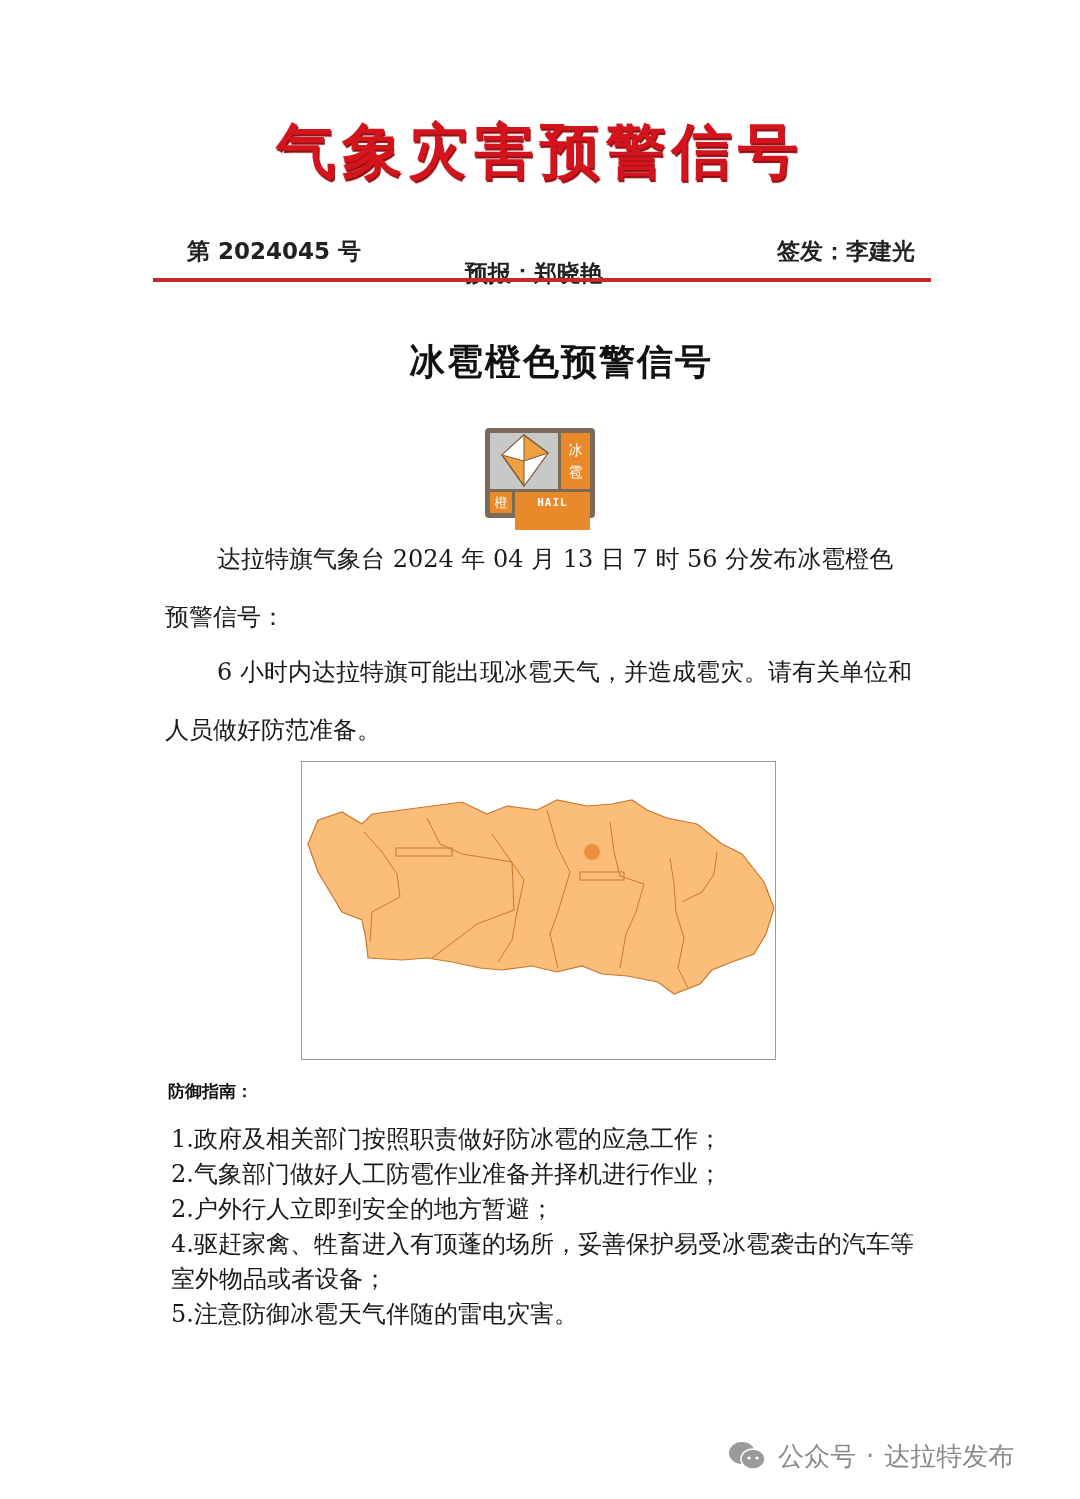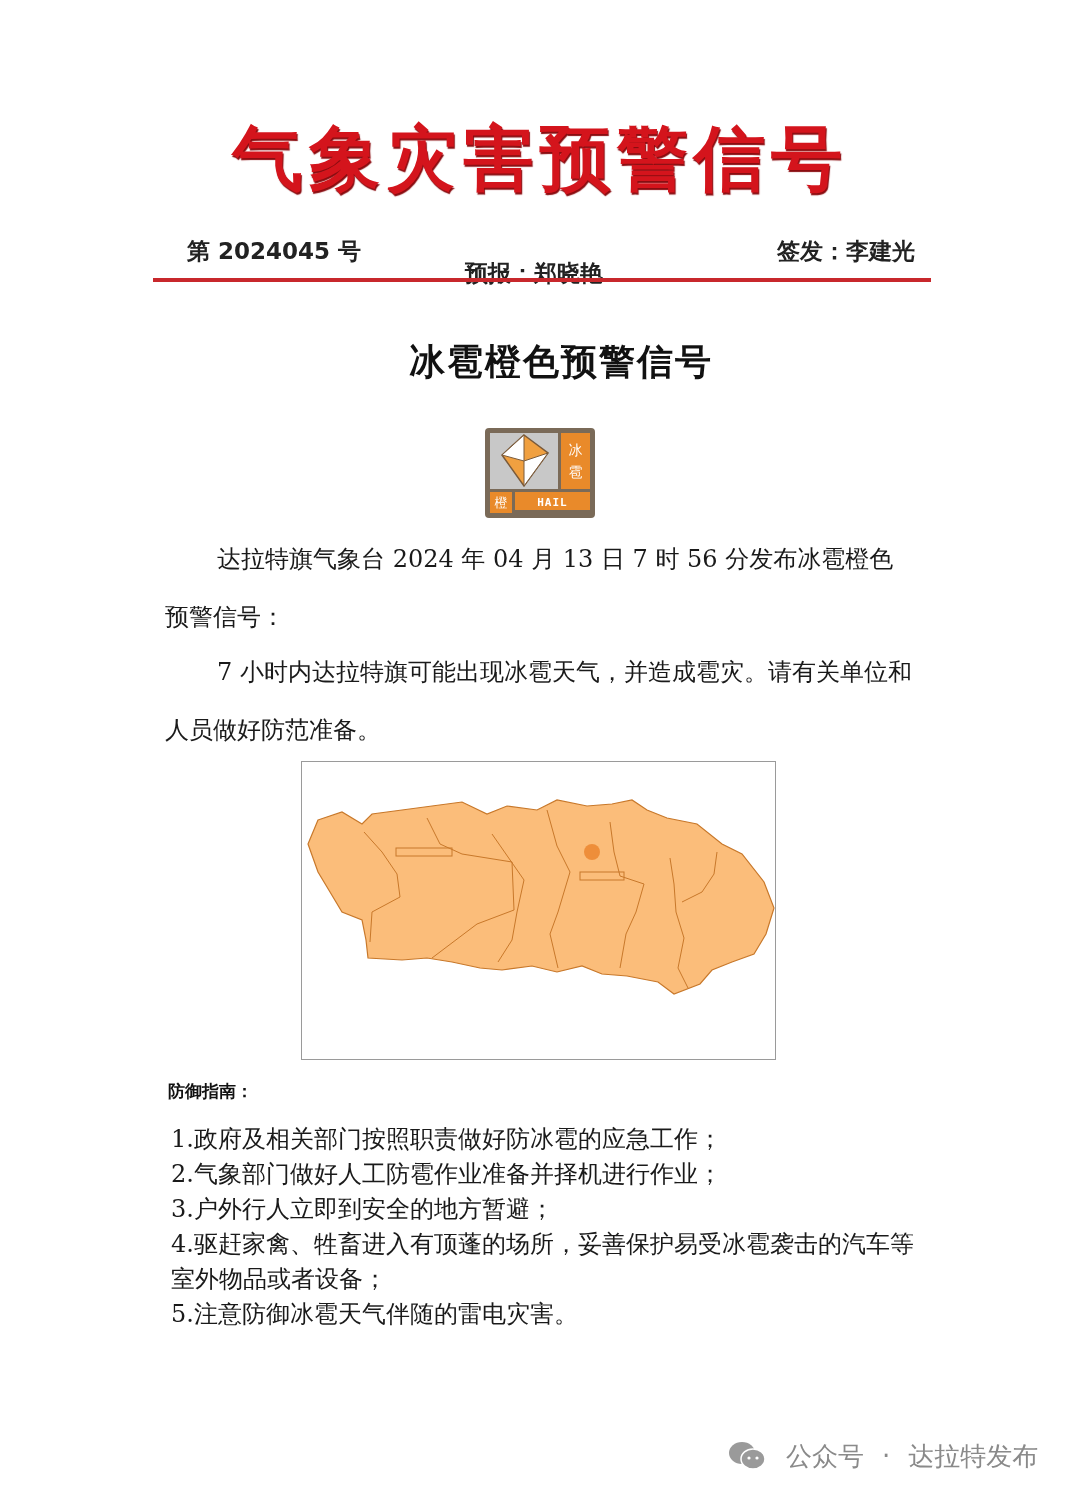--- a/index.html
+++ b/index.html
@@ -1,49 +1,49 @@
 <!DOCTYPE html>
 <html><head>
 <meta charset="utf-8">
 <style>
   html, body { margin:0; padding:0; background:#ffffff; }
   body { width:1080px; height:1499px; position:relative; overflow:hidden;
          font-family:"DejaVu Serif","Liberation Serif",serif; color:#1a1a1a; }
   .main-title { position:absolute; top:112px; left:0; width:1080px; text-align:center;
-         font-family:"DejaVu Sans","Liberation Sans",sans-serif; font-size:71px; font-weight:bold;
+         font-family:"DejaVu Sans","Liberation Sans",sans-serif; font-size:60px; font-weight:bold;
          color:#d4141c; letter-spacing:6px; text-shadow:1px 2px 1px #8a0c10; }
   .meta-row { position:absolute; top:236px; left:163px; width:752px; height:34px;
          font-family:"DejaVu Sans","Liberation Sans",sans-serif; font-size:23px; font-weight:bold; color:#222; }
   .meta-row span { position:absolute; top:0; white-space:nowrap; }
   .meta-issue { left:0;margin-left:24px; }
   .meta-forecast { left:302px;margin-top:22px; }
   .meta-signer { right:0; }
   .red-rule { position:absolute; top:278px; left:153px; width:778px; height:4px; background:#c8282c; }
   .subtitle { position:absolute; top:338px; left:0; width:1080px; text-align:center;
          font-family:"DejaVu Sans","Liberation Sans",sans-serif; font-size:36px; font-weight:bold; color:#111; letter-spacing:2px;padding-left:21px; }
   .badge { position:absolute; top:428px; left:485px; width:110px; height:90px; background:#7a6a58;
          border-radius:4px; }
   .badge .pic { position:absolute; left:5px; top:5px; width:68px; height:56px; background:#c8c8c8; }
   .badge .side { position:absolute; left:76px; top:5px; width:29px; height:56px; background:#e98a2a;
          color:#fff; font-family:"DejaVu Sans",sans-serif; font-size:14px; text-align:center; line-height:22px; padding-top:6px; box-sizing:border-box; }
   .badge .lvl { position:absolute; left:5px; top:64px; width:22px; height:21px; background:#e98a2a; color:#fff;
          font-family:"DejaVu Sans",sans-serif; font-size:13px; text-align:center; line-height:21px; }
-  .badge .en { position:absolute; left:30px; top:64px; width:75px; height:18px; background:#e98a2a; color:#fff;
+  .badge .en { position:absolute; left:30px; top:64px; width:75px; height:38px; background:#e98a2a; color:#fff;
          font-family:"DejaVu Sans Mono",monospace; font-size:11px; font-weight:bold; text-align:center; line-height:21px; letter-spacing:1px; }
   .para { position:absolute; left:165px; width:752px; font-size:24px; line-height:58px; color:#1a1a1a; }
   .para1 { top:530px; text-indent:52px; }
   .para2 { top:643px; text-indent:52px; }
   .map-frame { position:absolute; top:761px; left:301px; width:475px; height:299px; border:1px solid #9a9a9a; background:#fff; box-sizing:border-box; }
   .map-frame svg { position:absolute; left:0; top:0; }
   .guide-head { position:absolute; top:1080px; left:168px; font-family:"DejaVu Sans","Liberation Sans",sans-serif;
          font-size:17px; font-weight:bold; color:#111; }
   .guide-list { position:absolute; top:1122px; left:171px; width:760px; font-size:24px; line-height:35px; color:#1a1a1a; }
   .guide-list div { white-space:normal; }
   .footer { position:absolute; top:1436px; left:728px; height:40px; display:flex; align-items:center;
-         font-family:"DejaVu Sans","Liberation Sans",sans-serif; font-size:26px; color:#8a8a8a;gap:8px; }
+         font-family:"DejaVu Sans","Liberation Sans",sans-serif; font-size:26px; color:#8a8a8a; }
   .footer .wc { width:38px; height:30px; position:relative; margin-right:12px; }
   .footer .dot { margin:0 10px; }
 </style>
 </head>
 <body>
 
 <div class="main-title">气象灾害预警信号</div>
 
 <div class="meta-row">
   <span class="meta-issue">第 2024045 号</span>
@@ -64,21 +64,21 @@
   </div>
   <div class="side">
     <div>冰</div>
     <div>雹</div>
   </div>
   <div class="lvl">橙</div>
   <div class="en">HAIL</div>
 </div>
 
 <div class="para para1">达拉特旗气象台 2024 年 04 月 13 日 7 时 56 分发布冰雹橙色预警信号：</div>
-<div class="para para2">7 小时内达拉特旗可能出现冰雹天气，并造成雹灾。请有关单位和人员做好防范准备。</div>
+<div class="para para2">6 小时内达拉特旗可能出现冰雹天气，并造成雹灾。请有关单位和人员做好防范准备。</div>
 
 <div class="map-frame">
   <svg width="475" height="299" viewBox="0 0 475 299">
     <path d="M16,58 L40,50 L60,62 L70,52 L100,48 L130,44 L160,40 L185,52 L205,44 L235,48 L255,38 L285,44 L310,42 L330,38 L345,48 L365,56 L395,62 L420,82 L440,92 L462,120 L472,146 L464,172 L452,192 L430,200 L410,208 L398,222 L372,232 L356,220 L325,214 L300,212 L280,204 L255,210 L230,204 L200,208 L178,206 L150,200 L125,196 L100,198 L66,196 L64,178 L60,158 L40,150 L28,130 L16,110 L6,82 Z" fill="#fbbd7a" stroke="#c8782a" stroke-width="1.2"></path>
     <path d="M62,70 L80,90 L95,112 L98,135 L70,150 L68,180" fill="none" stroke="#c8782a" stroke-width="1"></path>
     <path d="M125,56 L138,82 L160,92 L210,100 L212,148 L175,162 L130,196" fill="none" stroke="#c8782a" stroke-width="1"></path>
     <path d="M190,72 L222,118 L215,150 L210,178 L196,200" fill="none" stroke="#c8782a" stroke-width="1"></path>
     <path d="M245,48 L255,84 L268,110 L256,150 L248,172 L256,206" fill="none" stroke="#c8782a" stroke-width="1"></path>
     <path d="M308,60 L312,90 L318,114 L342,122 L334,150 L324,172 L318,206" fill="none" stroke="#c8782a" stroke-width="1"></path>
     <path d="M368,96 L372,122 L374,150 L382,176 L376,206 L386,226" fill="none" stroke="#c8782a" stroke-width="1"></path>
@@ -86,21 +86,21 @@
     <rect x="94" y="86" width="56" height="8" fill="none" stroke="#c8782a" stroke-width="1"></rect>
     <rect x="278" y="110" width="44" height="8" fill="none" stroke="#c8782a" stroke-width="1"></rect>
     <circle cx="290" cy="90" r="8" fill="#e87a20" opacity="0.7"></circle>
   </svg>
 </div>
 
 <div class="guide-head">防御指南：</div>
 <div class="guide-list">
   <div>1.政府及相关部门按照职责做好防冰雹的应急工作；</div>
   <div>2.气象部门做好人工防雹作业准备并择机进行作业；</div>
-  <div>3.户外行人立即到安全的地方暂避；</div>
+  <div>2.户外行人立即到安全的地方暂避；</div>
   <div>4.驱赶家禽、牲畜进入有顶蓬的场所，妥善保护易受冰雹袭击的汽车等室外物品或者设备；</div>
   <div>5.注意防御冰雹天气伴随的雷电灾害。</div>
 </div>
 
 <div class="footer">
   <span class="wc">
     <svg width="38" height="30" viewBox="0 0 38 30">
       <ellipse cx="14" cy="12" rx="13" ry="11" fill="#9a9a9a"></ellipse>
       <ellipse cx="25" cy="18" rx="12" ry="10" fill="#9a9a9a" stroke="#fff" stroke-width="1.5"></ellipse>
       <circle cx="21" cy="17" r="1.6" fill="#fff"></circle>

